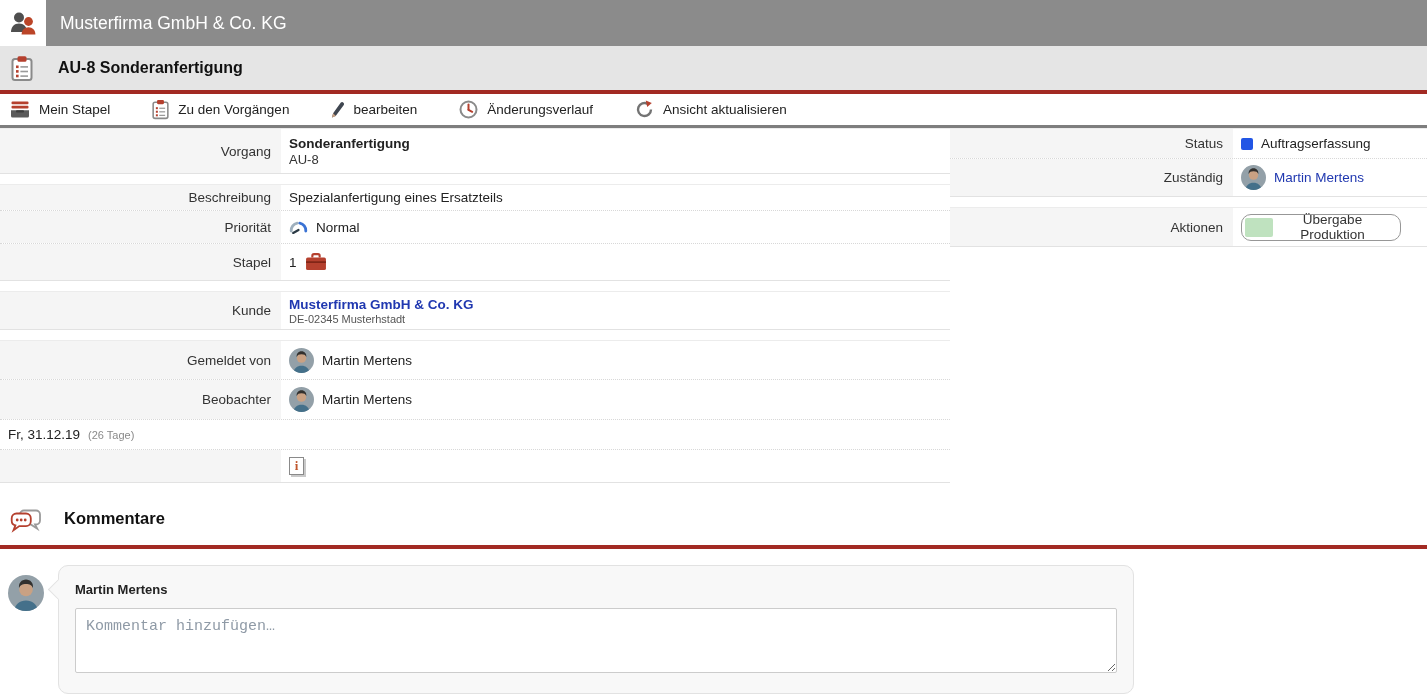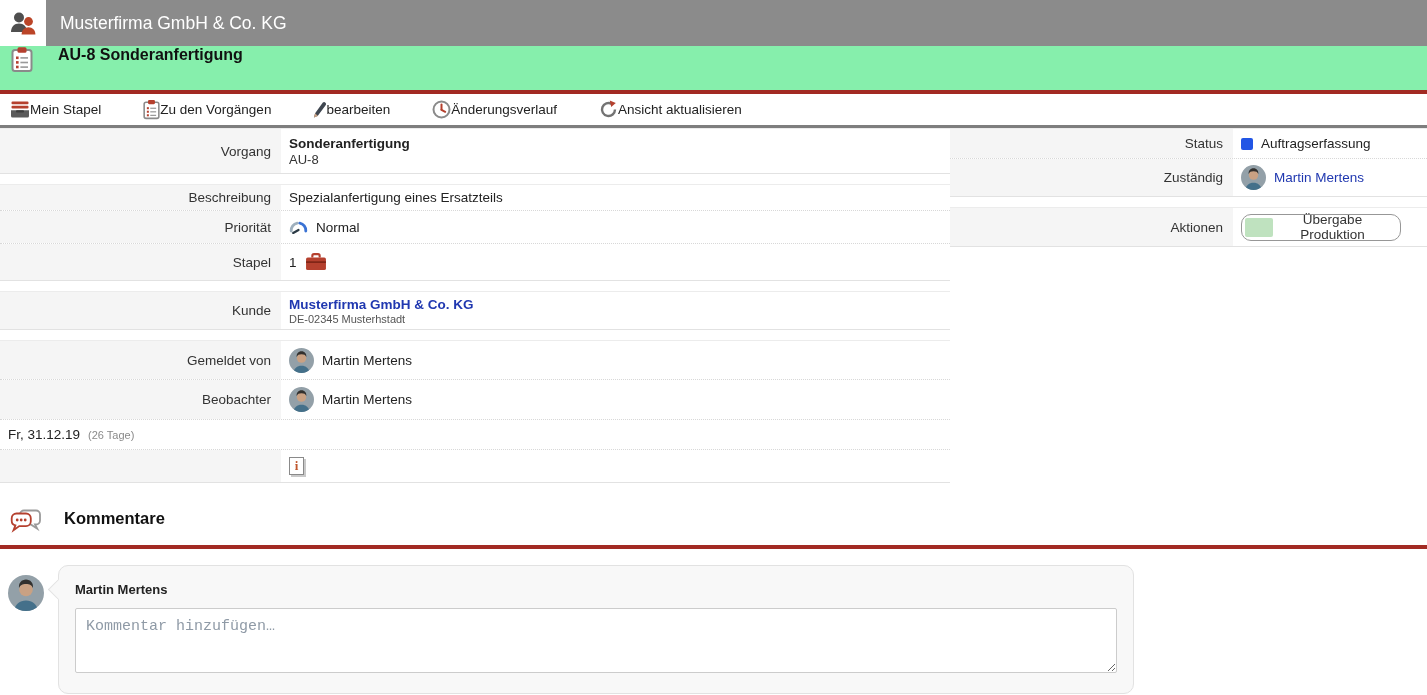--- a/index.html
+++ b/index.html
@@ -5,30 +5,30 @@
   * { margin:0; padding:0; box-sizing:border-box; }
   html,body { width:1427px; height:695px; overflow:hidden; background:#fff;
               font-family:"Liberation Sans", sans-serif; color:#222; }
 
   
   .topbar { height:46px; background:#8b8b8b; display:flex; align-items:stretch; }
   .logo-tile { width:46px; background:#fff; display:flex; align-items:center; justify-content:center; cursor:pointer; }
   .topbar-title { color:#fff; font-size:17.5px; display:flex; align-items:center; margin-left:14px; }
 
   
-  .titlebar { height:44px; display:flex; align-items:flex-start; padding-left:10px; background:#86efac; }
+  .titlebar { height:44px; display:flex; align-items:center; padding-left:10px; background:#e5e5e5; }
   .titlebar .icon-wrap { width:24px; display:flex; justify-content:center; }
   .page-title { font-size:16px; font-weight:bold; color:#111; margin-left:24px; }
 
   .red-rule { height:4px; background:#a22a23; }
 
   
   .toolbar { height:34px; display:flex; align-items:center; padding-left:10px; gap:42px;
              border-bottom:3px solid #7e7e7e; background:#fff; }
-  .tool { display:flex; align-items:center; gap:0; font-size:13.5px; color:#222; cursor:pointer; white-space:nowrap; }
+  .tool { display:flex; align-items:center; gap:9px; font-size:13.5px; color:#222; cursor:pointer; white-space:nowrap; }
 
   
   .details { display:flex; align-items:flex-start; }
   .table-left { width:950px; }
   .table-right { width:477px; }
   .group { border-top:1px solid #ececec; border-bottom:1px solid #e2e2e2; }
   .group + .group { margin-top:10px; }
   .row { display:flex; align-items:stretch; }
   .row + .row { border-top:1px dotted #d8d8d8; }
   .cell-label { background:#f5f5f5; display:flex; align-items:center; justify-content:flex-end;

